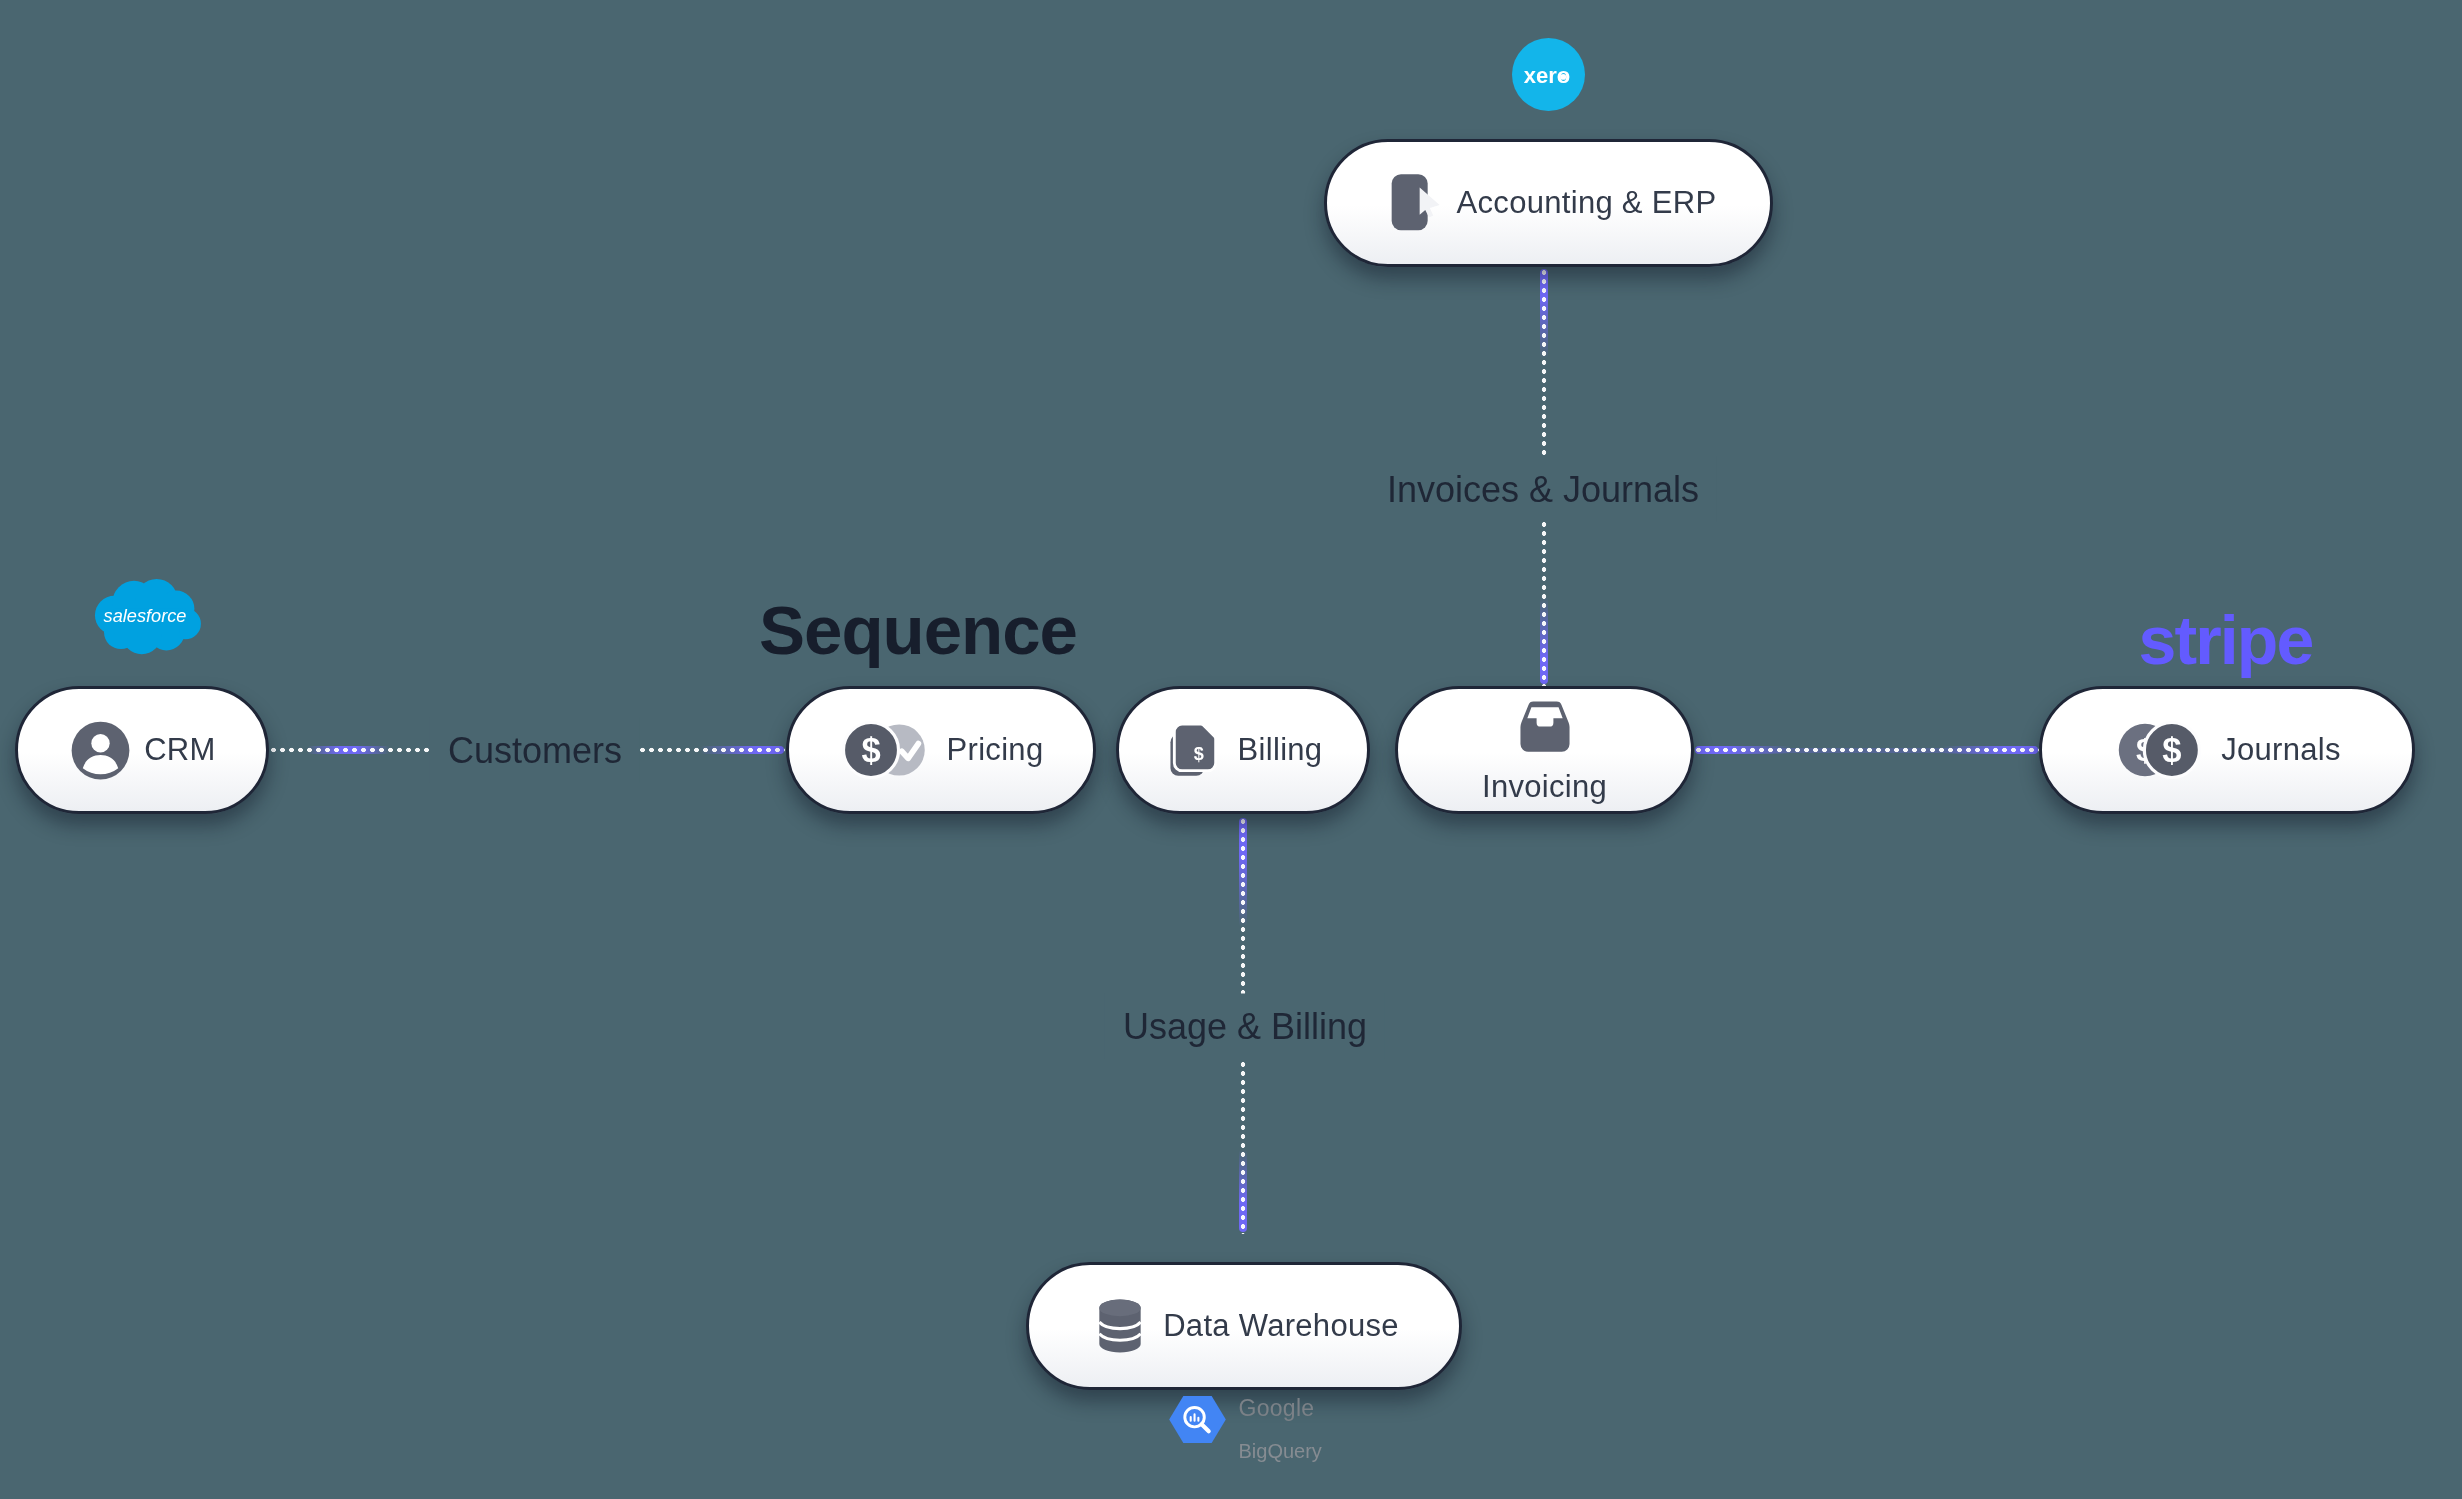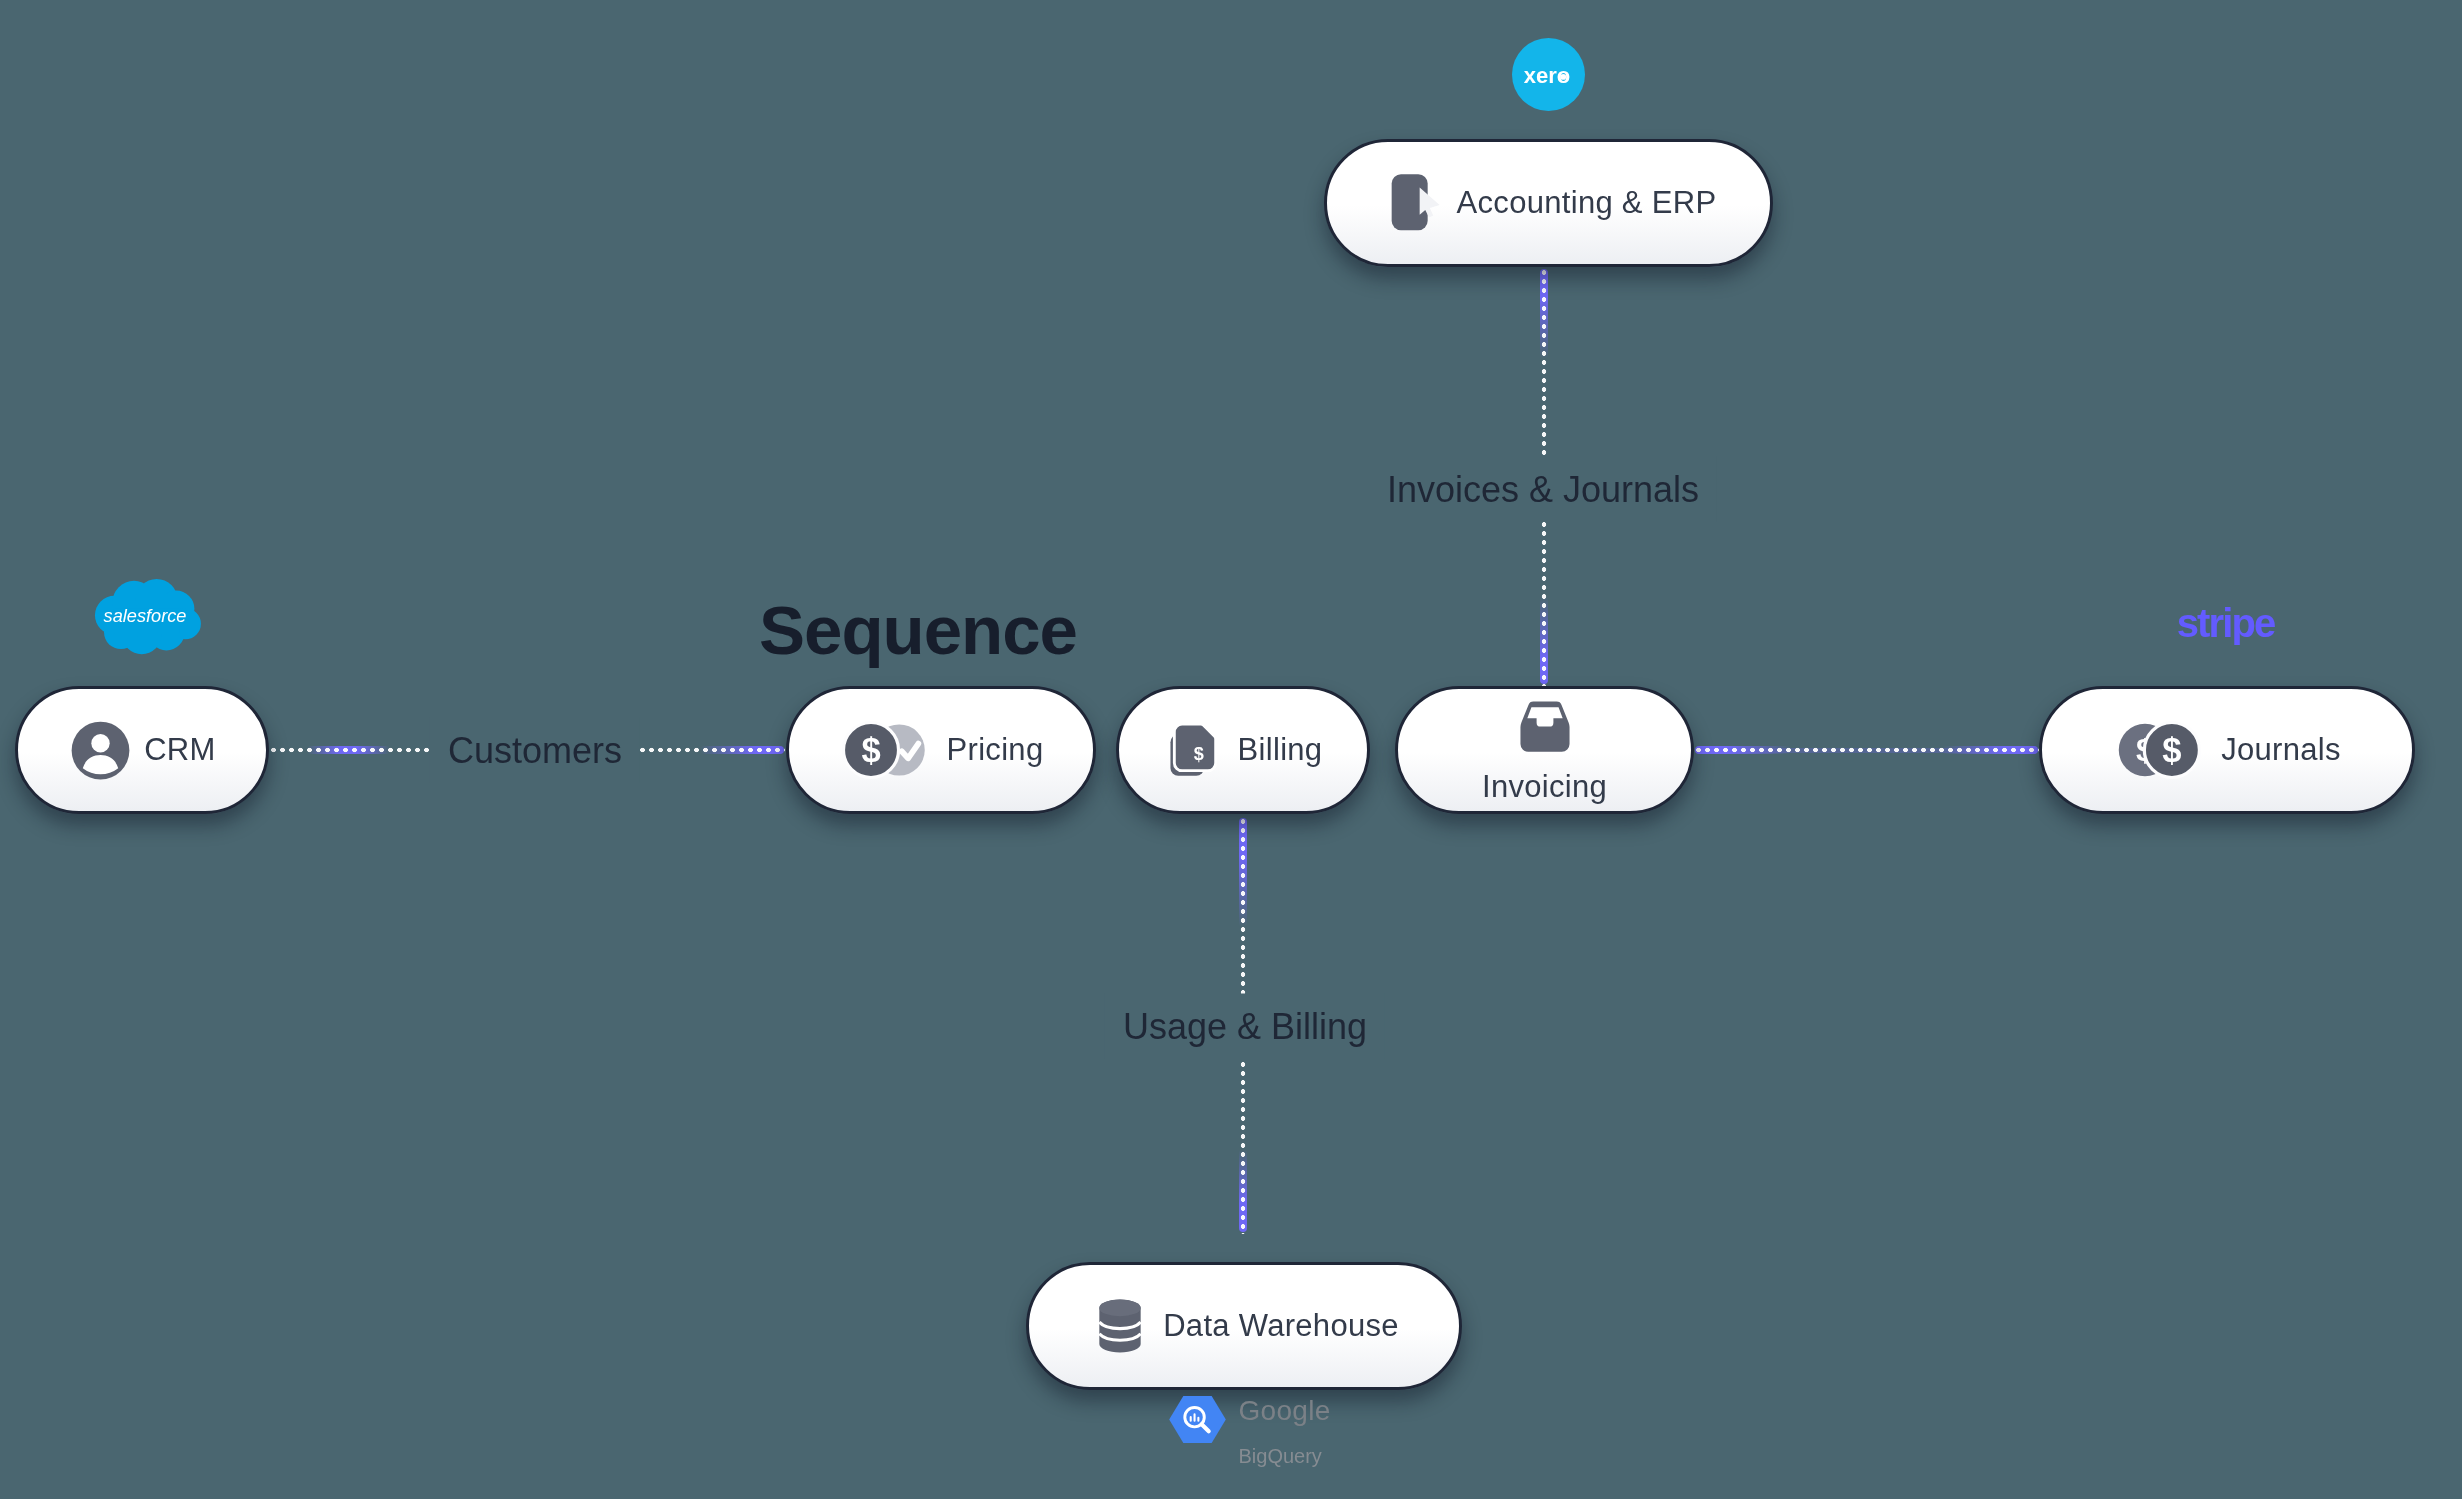--- a/index.html
+++ b/index.html
@@ -34,24 +34,24 @@
   .edge-label{
     position:absolute;transform:translate(-50%,-50%);background:var(--background);
     padding:11.5px 18px;font-size:36px;font-weight:normal;color:var(--label-text);
     white-space:nowrap;z-index:3;
   }
 
   
   .seq-title{position:absolute;left:759px;top:591px;font-size:69px;font-weight:bold;color:var(--title-text);letter-spacing:-1px;z-index:2;}
   .xero-logo{position:absolute;left:1512px;top:38px;width:73px;height:73px;z-index:2;}
   .sf-logo{position:absolute;left:82px;top:575px;width:126px;height:91px;z-index:2;}
-  .stripe-logo{position:absolute;left:2123px;top:601px;width:205px;text-align:center;font-size:40px;font-weight:bold;letter-spacing:-1.9px;color:var(--stripe-purple);z-index:2;}
+  .stripe-logo{position:absolute;left:2123px;top:601px;width:205px;text-align:center;font-size:68px;font-weight:bold;letter-spacing:-1.9px;color:var(--stripe-purple);z-index:2;}
   .bq-logo{position:absolute;left:1168px;top:1390px;display:flex;align-items:flex-start;gap:11.5px;z-index:2;}
   .bq-text{padding-top:5.1px;}
-  .bq-google{font-size:28px;color:var(--google-text);letter-spacing:0.3px;}
+  .bq-google{font-size:23px;color:var(--google-text);letter-spacing:0.3px;}
   .bq-big{font-size:20px;color:var(--google-text-light);margin-top:18px;}
 </style>
 </head>
 <body>
 
 <div class="canvas">
 
   <div class="xero-logo">
     <svg viewBox="0 0 48 48" width="73" height="73">
       <circle cx="24" cy="24" r="24" fill="var(--xero-blue)"></circle>

